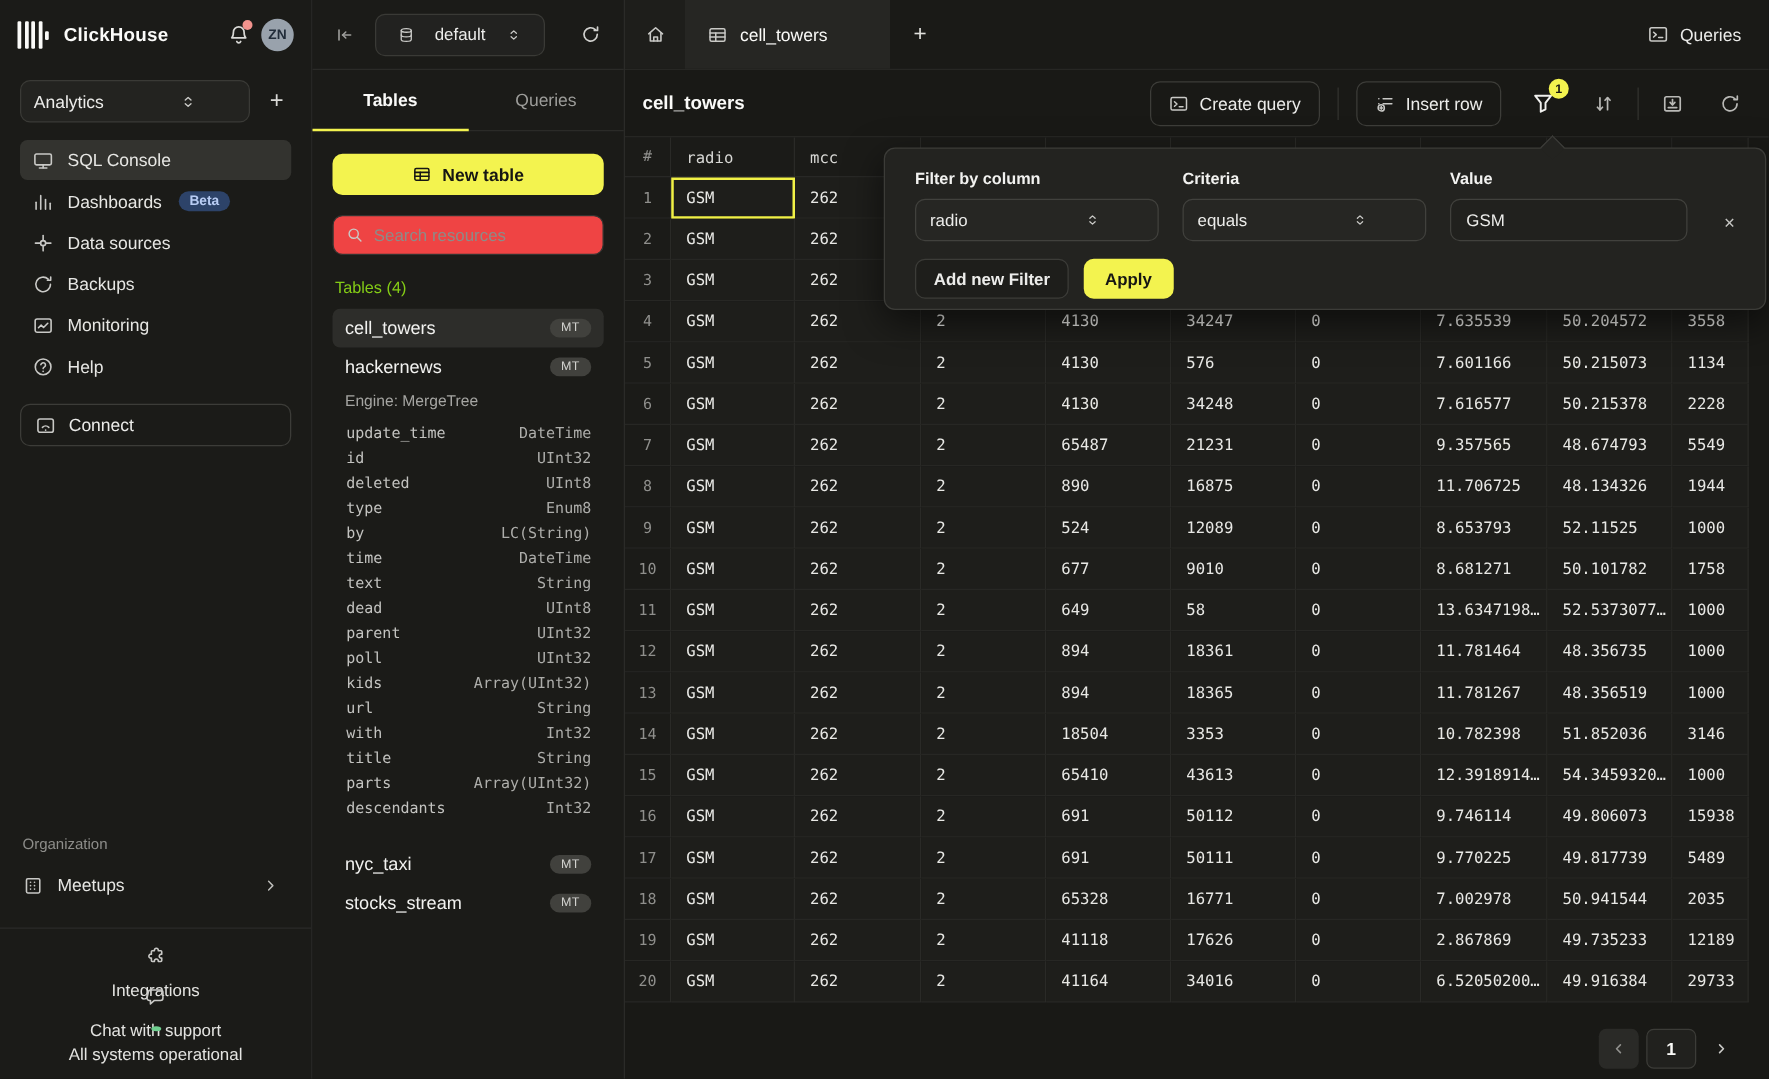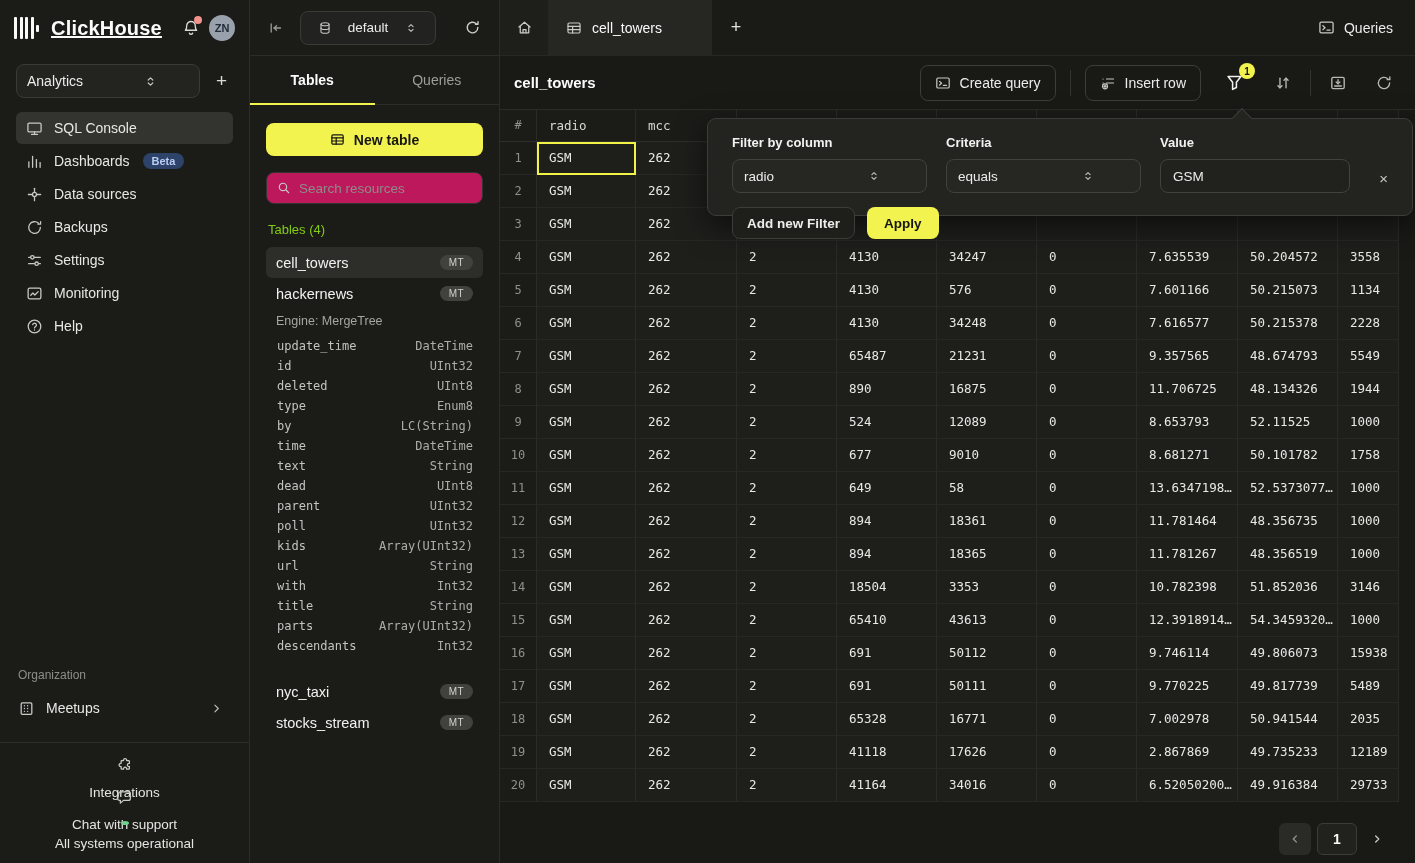--- a/index.html
+++ b/index.html
@@ -11,21 +11,21 @@
   }
   .mono { font-family:"DejaVu Sans Mono", monospace; }
   .app { display:flex; width:1415px; height:863px; }
 
   
   .sidebar { width:250px; background:#1b1b18; border-right:1px solid #2b2b28; display:flex; flex-direction:column; }
   .sb-header { height:56px; display:flex; align-items:center; padding:0 14px; gap:9px; }
   .logo { display:flex; align-items:center; gap:2.5px; height:24px; }
   .logo i { display:block; width:3px; height:22px; background:#fafaf8; border-radius:1px; }
   .logo i.short { height:7px; }
-  .brand { font-size:20px; font-weight:700; color:#fbfbf9; letter-spacing:.2px; margin-left:3px;text-decoration:underline; }
+  .brand { font-size:15px; font-weight:700; color:#fbfbf9; letter-spacing:.2px; margin-left:3px; }
   .spacer { flex:1; }
   .bell { position:relative; color:#d9d9d6; display:flex; }
   .bell .dot { position:absolute; top:-3px; right:-2px; width:8px; height:8px; border-radius:50%; background:#f2938d; }
   .avatar { width:26px; height:26px; border-radius:50%; background:#99a2ac; color:#222d3a; font-size:11px; font-weight:700; display:flex; align-items:center; justify-content:center; }
 
   .ws-row { display:flex; align-items:center; padding:8px 16px 14px 16px; gap:10px; }
   .ws-select { flex:1; height:34px; background:#232320; border:1px solid #3a3a36; border-radius:8px; display:flex; align-items:center; padding:0 10px; gap:8px; color:#ececea; cursor:pointer; }
   .ws-select span { flex:1; }
   .plus-btn { color:#d9d9d6; font-size:19px; font-weight:400; background:none; border:none; cursor:pointer; padding:2px 6px; }
 
@@ -54,21 +54,21 @@
   .db-select span { flex:1; font-size:13.5px; }
   .p2-refresh { margin-left:auto; color:#d0d0cd; display:flex; cursor:pointer; }
 
   .p2-tabs { height:49px; display:flex; border-bottom:1px solid #2b2b28; }
   .p2-tab { flex:1; display:flex; align-items:center; justify-content:center; font-size:14px; color:#9d9d9a; cursor:pointer; position:relative; }
   .p2-tab.active { color:#fbfbf9; font-weight:600; }
   .p2-tab.active::after { content:""; position:absolute; left:0; right:0; bottom:-1px; height:2px; background:var(--yellow); }
 
   .p2-body { padding:18px 16px; overflow:hidden; }
   .new-table-btn { width:100%; height:33px; background:var(--yellow); border:none; border-radius:8px; color:#161613; font-size:14px; font-weight:600; display:flex; align-items:center; justify-content:center; gap:9px; cursor:pointer; font-family:inherit; }
-  .search-box { margin-top:16px; height:32px; background:#be185d; border:1px solid #343431; border-radius:8px; display:flex; align-items:center; gap:8px; padding:0 10px; color:#8c8c89; }
+  .search-box { margin-top:16px; height:32px; background:#ef4444; border:1px solid #343431; border-radius:8px; display:flex; align-items:center; gap:8px; padding:0 10px; color:#8c8c89; }
   .search-box input { background:none; border:none; outline:none; color:#ececea; font-size:13.5px; width:100%; font-family:inherit; }
   .search-box input::placeholder { color:#8c8c89; }
   .tables-label { margin:18px 2px 10px 2px; font-size:13px; color:#84cc16; }
   .tbl-item { height:31px; border-radius:6px; display:flex; align-items:center; padding:0 10px; gap:8px; cursor:pointer; }
   .tbl-item.sel { background:#2d2d2a; }
   .tbl-item .tname { font-size:14.5px; color:#f2f2f0; flex:1; }
   .mt-pill { background:#41413d; color:#d2d2cf; border-radius:9px; font-size:10px; font-weight:400; letter-spacing:.4px; padding:2px 9px; }
   .engine-line { font-size:12.5px; color:#a5a5a2; padding:5px 10px 8px 10px; }
   .schema { padding:0 10px 12px 11px; }
   .schema-row { display:flex; justify-content:space-between; font-size:12px; line-height:20px; }
@@ -95,21 +95,21 @@
   .grid { position:absolute; top:110px; left:0; }
   .grow { display:flex; }
   .gcell { height:33px; line-height:32px; padding:0 0 0 12px; font-size:12.5px; color:#e8e8e5; background:#1e1e1b; border-right:1px solid #2a2a27; border-bottom:1px solid #272724; overflow:hidden; white-space:nowrap; }
   .ghead .gcell { height:32px; line-height:31px; background:#1b1b18; color:#d8d8d5; border-bottom:1px solid #2e2e2b; }
   .gcell.rn { background:#1b1b18; color:#8f8f8c; text-align:center; padding:0 6px; font-size:12px; }
   .gcell.selcell { outline:2px solid #f1f146; outline-offset:-2px; }
   .c0{width:37px} .c1{width:99px} .c2{width:101px} .c3{width:100px} .c4{width:100px}
   .c5{width:100px} .c6{width:100px} .c7{width:101px} .c8{width:100px} .c9{width:61px}
 
   
-  .filter-popup { position:absolute; left:207px; top:118px; width:706px; height:98px; background:#232320; border:1px solid #3c3c38; border-radius:9px; box-shadow:0 10px 30px rgba(0,0,0,.55); z-index:10; padding:16px 24px; }
+  .filter-popup { position:absolute; left:207px; top:118px; width:706px; height:130px; background:#232320; border:1px solid #3c3c38; border-radius:9px; box-shadow:0 10px 30px rgba(0,0,0,.55); z-index:10; padding:16px 24px; }
   .popup-caret { position:absolute; left:735px; top:111px; width:14px; height:14px; background:#232320; border-left:1px solid #3c3c38; border-top:1px solid #3c3c38; transform:rotate(45deg); z-index:11; }
   .fp-grid { display:grid; grid-template-columns:195px 195px 190px 1fr; column-gap:19px; }
   .fp-label { font-size:13px; font-weight:700; color:#f2f2f0; margin-bottom:9px; }
   .fp-select { height:34px; background:#262623; border:1px solid #41413d; border-radius:8px; display:flex; align-items:center; padding:0 11px; gap:8px; cursor:pointer; }
   .fp-select span { flex:1; font-size:13.5px; }
   .fp-input { height:34px; background:#21211e; border:1px solid #41413d; border-radius:8px; color:#ececea; font-size:13.5px; padding:0 12px; width:190px; outline:none; font-family:inherit; }
   .fp-close { align-self:center; justify-self:end; background:none; border:none; color:#c6c6c3; font-size:15px; cursor:pointer; margin-top:28px; }
   .fp-actions { margin-top:14px; display:flex; gap:12px; }
   .fp-add { height:32px; background:#1e1e1b; border:1px solid #3c3c38; border-radius:8px; color:#ececea; font-size:13.5px; font-weight:600; padding:0 14px; cursor:pointer; font-family:inherit; }
   .fp-apply { height:32px; background:var(--yellow); border:none; border-radius:8px; color:#161613; font-size:13.5px; font-weight:600; padding:0 17px; cursor:pointer; font-family:inherit; }
@@ -202,49 +202,48 @@
             <svg width="17" height="17" viewBox="0 0 16 16" fill="none" stroke="currentColor" stroke-width="1.2" stroke-linecap="round" stroke-linejoin="round">
               <path d="M13.5 8a5.5 5.5 0 1 1-1.7-3.95"></path>
               <path d="M13.7 2.4v2.5h-2.5"></path>
             </svg>
           </span>
           <span>Backups</span>
         </div>
         <div class="nav-item">
           <span class="icn">
             <svg width="17" height="17" viewBox="0 0 16 16" fill="none" stroke="currentColor" stroke-width="1.2" stroke-linecap="round" stroke-linejoin="round">
-              <path d="M2.5 5h11"></path>
-              <path d="M2.5 11h11"></path>
-              <circle cx="6" cy="5" r="1.6" fill="#1b1b18"></circle>
-              <circle cx="10" cy="11" r="1.6" fill="#1b1b18"></circle>
-            </svg>
-          </span>
-          <span>Settings</span>
-        </div>
-        <div class="nav-item">
-          <span class="icn">
-            <svg width="17" height="17" viewBox="0 0 16 16" fill="none" stroke="currentColor" stroke-width="1.2" stroke-linecap="round" stroke-linejoin="round">
               <rect x="2" y="3" width="12" height="10" rx="1.5"></rect>
               <path d="M4.5 9.6l2-2 1.8 1.8 3.2-3.2"></path>
             </svg>
           </span>
           <span>Monitoring</span>
         </div>
         <div class="nav-item">
           <span class="icn">
             <svg width="17" height="17" viewBox="0 0 16 16" fill="none" stroke="currentColor" stroke-width="1.2" stroke-linecap="round" stroke-linejoin="round">
               <circle cx="8" cy="8" r="5.9"></circle>
               <path d="M6.3 6.3a1.75 1.75 0 1 1 2.5 1.9c-.5.3-.8.6-.8 1.1"></path>
               <path d="M8 11.3v.1"></path>
             </svg>
           </span>
           <span>Help</span>
         </div>
       </nav>
 
+    <button class="connect-btn">
+      <span class="icn">
+          <svg width="17" height="17" viewBox="0 0 16 16" fill="none" stroke="currentColor" stroke-width="1.2" stroke-linecap="round" stroke-linejoin="round">
+            <rect x="2.2" y="3" width="11.6" height="10" rx="1.6"></rect>
+            <path d="M5.6 9.3a3.4 3.4 0 0 1 4.8 0"></path>
+            <path d="M8 11.3v.1"></path>
+          </svg>
+        </span>
+      <span>Connect</span>
+    </button>
 
     <div class="spacer"></div>
 
     <div class="org-section">
       <div class="org-label">Organization</div>
       <div id="org-items">
           <div class="org-item">
             <span class="icn">
               <svg width="17" height="17" viewBox="0 0 16 16" fill="none" stroke="currentColor" stroke-width="1.2" stroke-linecap="round" stroke-linejoin="round">
                 <rect x="3" y="2.8" width="10" height="10.7" rx="1"></rect>

